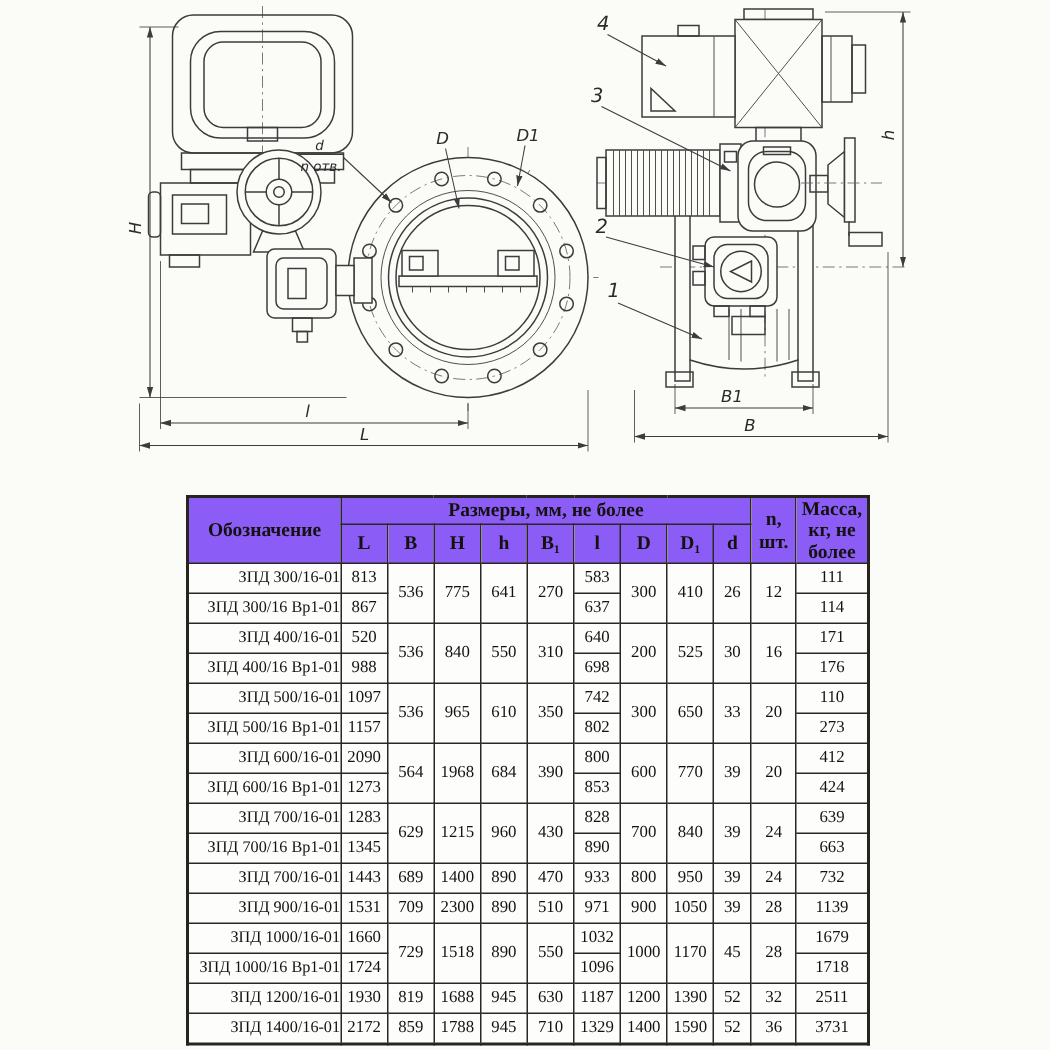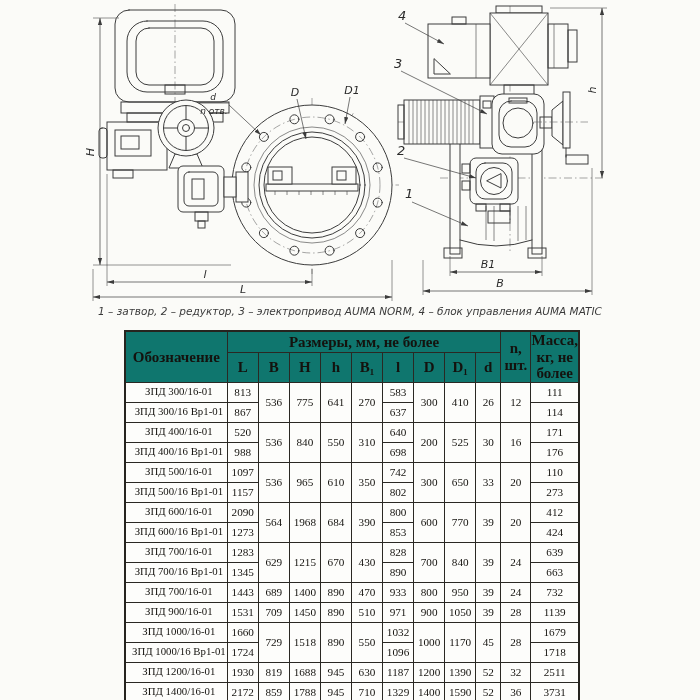--- a/index.html
+++ b/index.html
@@ -20,25 +20,25 @@
   svg text.part{font-size:13px}
   svg text.small{font-size:9px}
   
   .caption{position:absolute;top:305px;left:0;width:700px;text-align:center;
            font:italic 10.5px "DejaVu Sans",sans-serif;color:#3a3a3a;}
   
   table{position:absolute;top:330px;left:124px;width:456px;border-collapse:collapse;
         table-layout:fixed;background:#fdfdfb;border:2px solid #26241f;}
   th,td{border:1px solid #2a2823;text-align:center;vertical-align:middle;
         padding:0;color:#14120e;font-size:11px;line-height:1.1;overflow:hidden;}
-  thead th{background:#0f766e;font-weight:bold;font-size:15px;text-align:center;}
+  thead th{background:#8b5cf6;font-weight:bold;font-size:13px;text-align:center;}
   thead tr.r1 th{height:17px}
   thead tr.r2 th{height:25px}
   tbody td{height:19px;font-size:11.2px;}
-  tbody td.name-cell{text-align:center;padding-left:5px;font-size:10.8px;}
+  tbody td.name-cell{text-align:right;padding-left:5px;font-size:10.8px;}
 </style>
 </head>
 <body>
 <div class="sheet">
 
 <svg id="front-view" class="view" width="315" height="303" viewBox="0 0 315 303">
   <defs>
     <marker id="arr" viewBox="0 0 10 10" refX="10" refY="5" markerWidth="10" markerHeight="10" orient="auto-start-reverse">
       <path d="M0,2 L10,5 L0,8 Z" fill="#3c3c3c"></path>
     </marker>
@@ -224,21 +224,20 @@
   <line class="ext" x1="62" y1="254" x2="62" y2="274"></line>
   <line class="ext" x1="154" y1="254" x2="154" y2="274"></line>
   <line class="dim" x1="62" y1="270" x2="154" y2="270" marker-start="url(#arr2)" marker-end="url(#arr2)"></line>
   <text x="100" y="266" text-anchor="middle">B1</text>
   <line class="ext" x1="35" y1="258" x2="35" y2="293"></line>
   <line class="ext" x1="204" y1="166" x2="204" y2="293"></line>
   <line class="dim" x1="35" y1="289" x2="204" y2="289" marker-start="url(#arr2)" marker-end="url(#arr2)"></line>
   <text x="112" y="285" text-anchor="middle">B</text>
 </svg>
 
-<div class="caption">1 – затвор, 2 – редуктор, 3 – электропривод AUMA NORM, 4 – блок управления AUMA MATIC</div>
 
 <table>
   <colgroup>
     <col style="width:102px">
     <col style="width:31px">
         <col style="width:31px">
         <col style="width:31px">
         <col style="width:31px">
     <col style="width:31px">
         <col style="width:31px">
@@ -346,21 +345,21 @@
           <td class="name-cell">ЗПД 600/16 Вр1-01</td>
           <td>1273</td>
           <td>853</td>
           <td>424</td>
         </tr>
         <tr>
           <td class="name-cell">ЗПД 700/16-01</td>
           <td>1283</td>
           <td rowspan="2">629</td>
           <td rowspan="2">1215</td>
-          <td rowspan="2">670</td>
+          <td rowspan="2">960</td>
           <td rowspan="2">430</td>
           <td>828</td>
           <td rowspan="2">700</td>
           <td rowspan="2">840</td>
           <td rowspan="2">39</td>
           <td rowspan="2">24</td>
           <td>639</td>
         </tr>
         <tr>
           <td class="name-cell">ЗПД 700/16 Вр1-01</td>
@@ -379,21 +378,21 @@
           <td>800</td>
           <td>950</td>
           <td>39</td>
           <td>24</td>
           <td>732</td>
         </tr>
         <tr>
           <td class="name-cell">ЗПД 900/16-01</td>
           <td>1531</td>
           <td>709</td>
-          <td>1450</td>
+          <td>2300</td>
           <td>890</td>
           <td>510</td>
           <td>971</td>
           <td>900</td>
           <td>1050</td>
           <td>39</td>
           <td>28</td>
           <td>1139</td>
         </tr>
         <tr>

